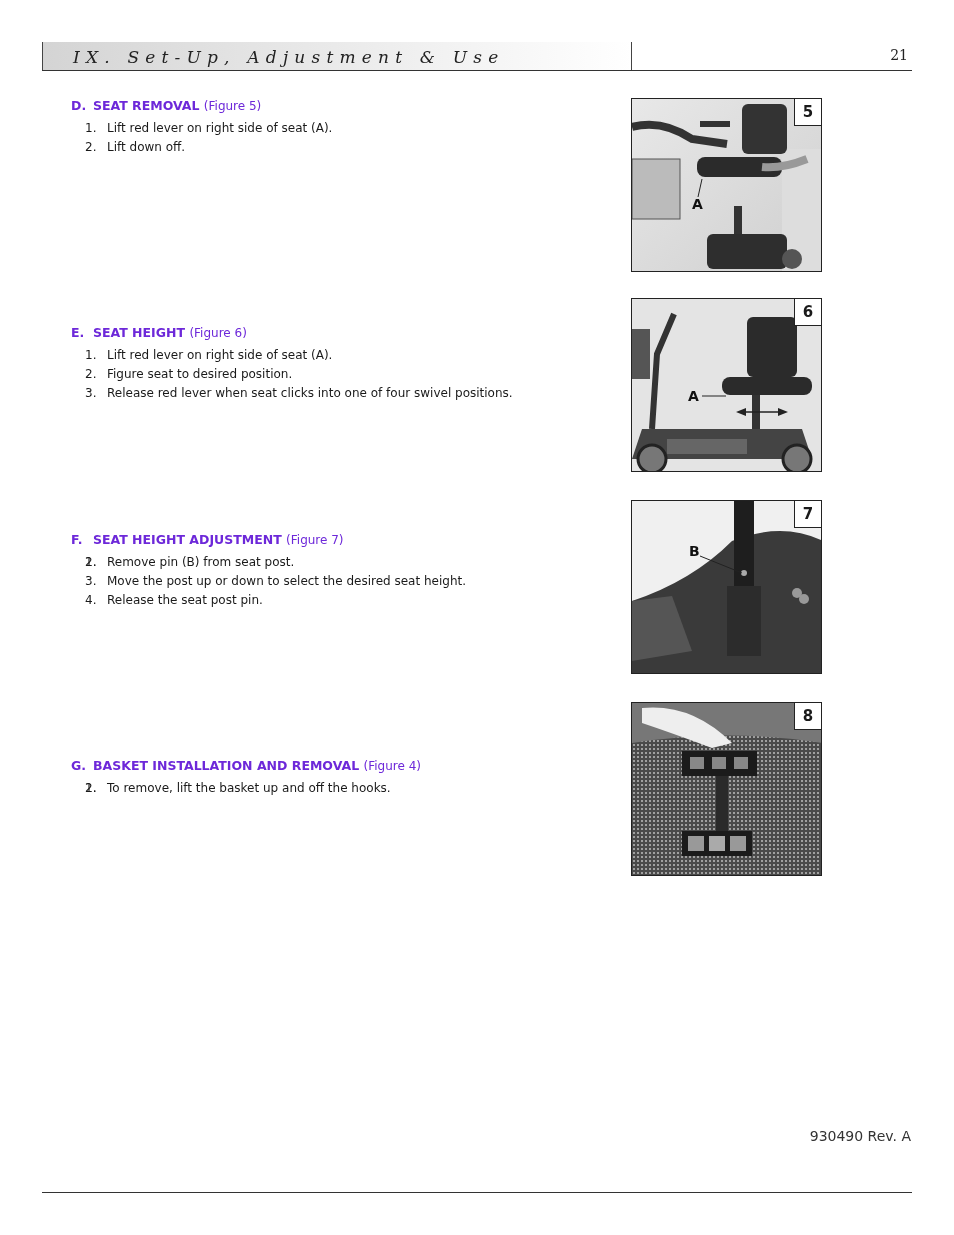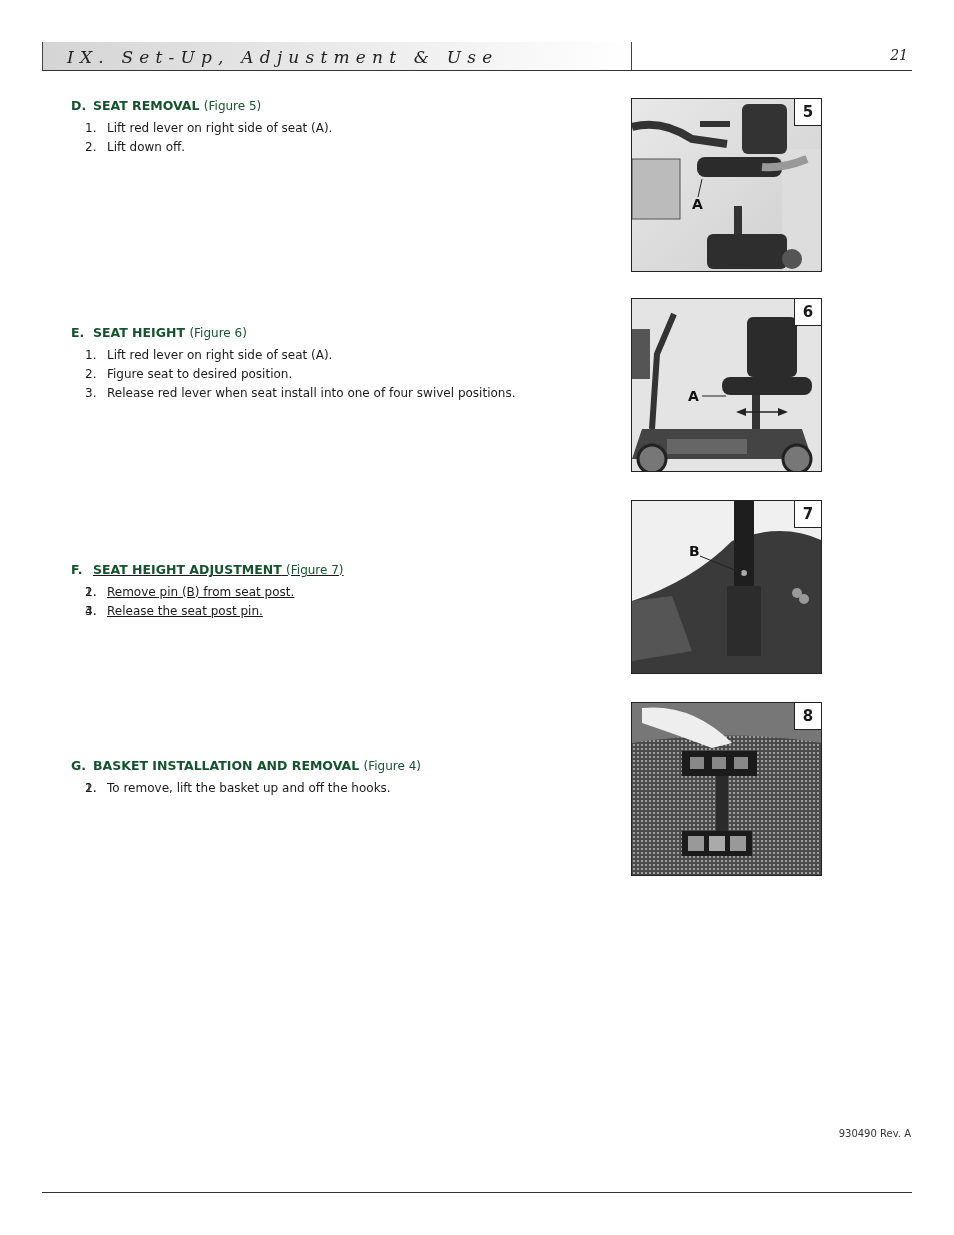--- a/index.html
+++ b/index.html
@@ -1,36 +1,36 @@
 <!DOCTYPE html>
 <html><head>
 <meta charset="utf-8">
 <style>
   html, body { margin:0; padding:0; background:#fff; }
   body { width:954px; height:1235px; position:relative; overflow:hidden; font-family:"DejaVu Sans", sans-serif; color:#1a1a1a; }
   .header { position:absolute; left:42px; top:42px; width:870px; height:29px; }
   .header-band { position:absolute; left:0; top:0; width:590px; height:28px;
     background:linear-gradient(to right, #d4d4d4 0%, #e6e6e6 40%, #f7f7f7 80%, #ffffff 100%);
     border-left:1.5px solid #444; }
-  .header-title { position:absolute; left:24px; top:5px; font-family:"DejaVu Serif", serif; font-style:italic; font-size:17px; letter-spacing:6.2px; color:#222; white-space:nowrap; }
+  .header-title { position:absolute; left:30px; top:5px; font-family:"DejaVu Serif", serif; font-style:italic; font-size:17px; letter-spacing:6.2px; color:#222; white-space:nowrap; }
   .header-divider { position:absolute; left:589px; top:0; width:1px; height:28px; background:#444; }
   .header-rule { position:absolute; left:0; top:28px; width:870px; height:1px; background:#333; }
-  .page-num { position:absolute; right:4px; top:5px; font-family:"DejaVu Serif", serif; font-style:italic; font-size:14px; color:#222; }
+  .page-num { position:absolute; right:4px; top:5px; font-family:"DejaVu Serif", serif; font-size:14px; color:#222; }
   .section { position:absolute; left:71px; width:540px; }
-  .sec-title { font-size:12.5px; font-weight:bold; color:#14532d; white-space:nowrap; }
+  .sec-title { font-size:12.5px; font-weight:bold; color:#6d28d9; white-space:nowrap; }
   .sec-title .letter { display:inline-block; width:22px; }
   .sec-title .fig { font-weight:normal; font-size:12px; }
   ol { margin:6px 0 0 0; padding:0; list-style:none; }
   li { position:relative; padding-left:36px; font-size:12px; line-height:19px; }
   li .num { position:absolute; left:14px; top:0; }
   .figure { position:absolute; left:631px; width:191px; height:174px; border:1.5px solid #222; overflow:hidden; box-sizing:border-box; }
   .fig-label { position:absolute; right:0; top:0; width:26px; height:26px; background:#fff; border-left:1.5px solid #222; border-bottom:1.5px solid #222; font-weight:bold; font-size:15px; text-align:center; line-height:26px; }
   .callout { position:absolute; font-weight:bold; font-size:14px; color:#111; }
   .footer-rule { position:absolute; left:42px; top:1192px; width:870px; height:1px; background:#333; }
-  .footer-code { position:absolute; right:43px; top:1128px; font-size:10px; color:#333;text-align:center; }
+  .footer-code { position:absolute; right:43px; top:1128px; font-size:14px; color:#333;text-align:center; }
 </style>
 </head>
 <body>
 
 <div class="header">
   <div class="header-band">
     <span class="header-title">IX. Set-Up, Adjustment &amp; Use</span>
   </div>
   <div class="header-divider"></div>
   <span class="page-num">21</span>
@@ -47,32 +47,32 @@
   </ol>
 </div>
 
 <div class="section" style="top:325px;">
   <div class="sec-title">
     <span class="letter">E.</span><span>SEAT HEIGHT</span> <span class="fig">(Figure 6)</span>
   </div>
   <ol>
     <li><span class="num">1.</span><span>Lift red lever on right side of seat (A).</span></li>
     <li><span class="num">2.</span><span>Figure seat to desired position.</span></li>
-    <li><span class="num">3.</span><span>Release red lever when seat install into one of four swivel positions.</span></li>
+    <li><span class="num">3.</span><span>Release red lever when seat clicks into one of four swivel positions.</span></li>
   </ol>
 </div>
 
-<div class="section" style="top:562px;text-decoration:underline;">
+<div class="section" style="top:532px;">
   <div class="sec-title">
     <span class="letter">F.</span><span>SEAT HEIGHT ADJUSTMENT</span> <span class="fig">(Figure 7)</span>
   </div>
   <ol>
     <li><span class="num">1.</span></li>
     <li><span class="num">2.</span><span>Remove pin (B) from seat post.</span></li>
-    <li><span class="num">3.</span></li>
+    <li><span class="num">3.</span><span>Move the post up or down to select the desired seat height.</span></li>
     <li><span class="num">4.</span><span>Release the seat post pin.</span></li>
   </ol>
 </div>
 
 <div class="section" style="top:758px; width:530px;">
   <div class="sec-title">
     <span class="letter">G.</span><span>BASKET INSTALLATION AND REMOVAL</span> <span class="fig">(Figure 4)</span>
   </div>
   <ol>
     <li><span class="num">1.</span></li>

